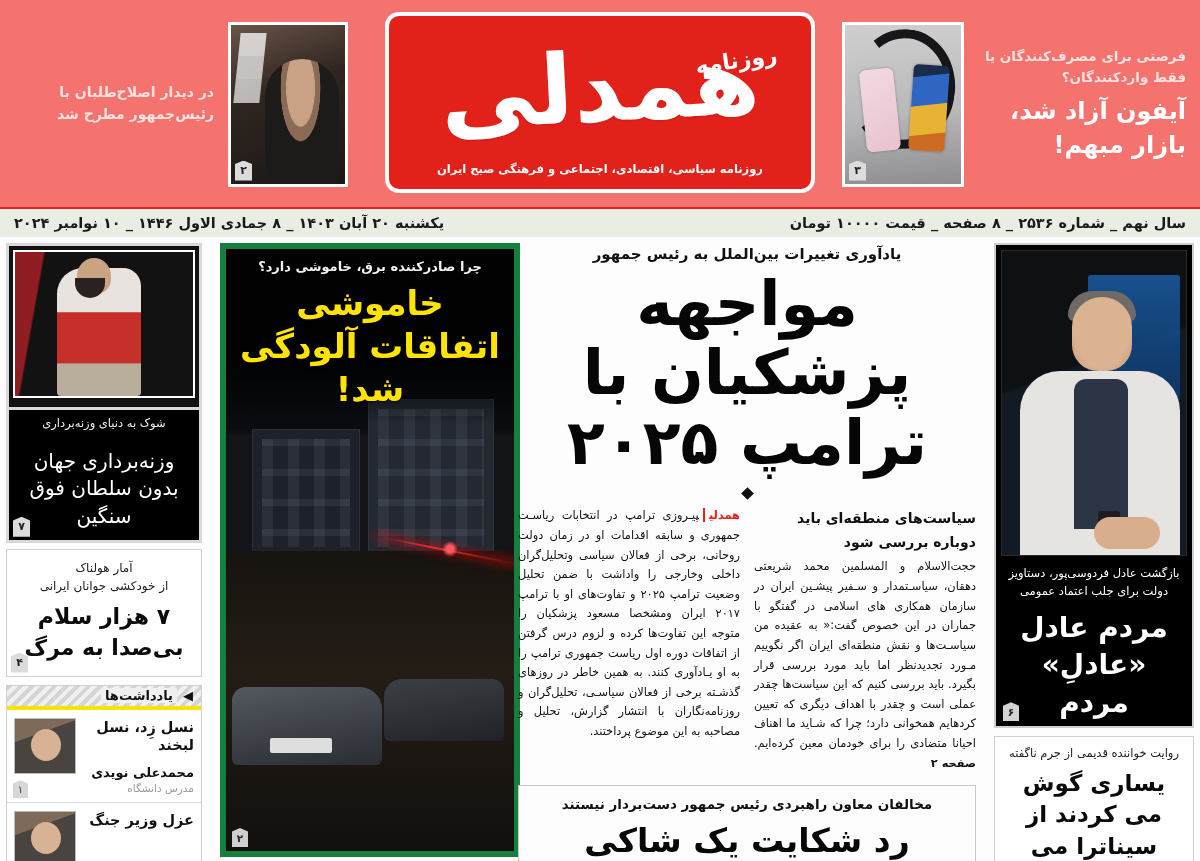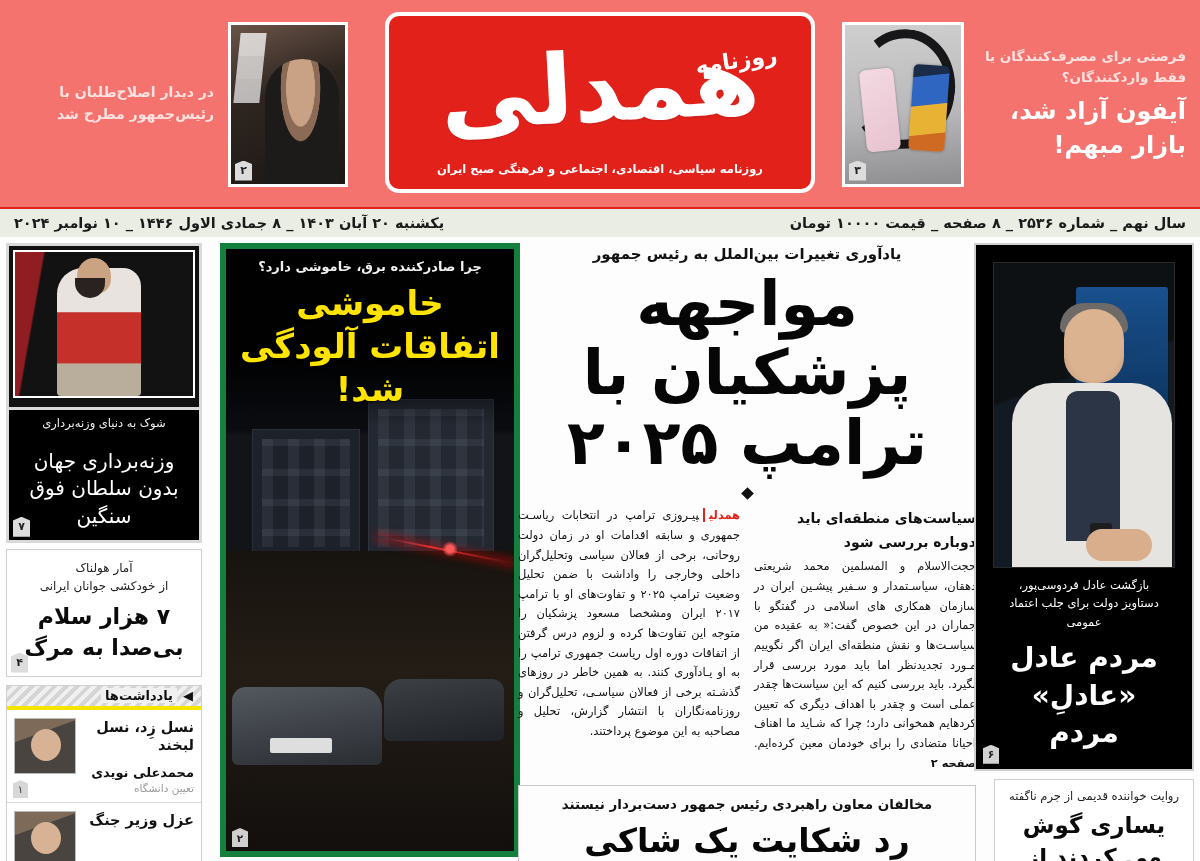--- a/index.html
+++ b/index.html
@@ -288,21 +288,21 @@
     margin: 12px 4px 0 4px; border: 1px solid #c9c9c9; background:#fdfdfd;
     padding: 10px 12px 12px 12px; position: relative;
   }
   .box-zarif .kick { text-align:center; font-size: 13.5px; font-weight: 800; color:#111; }
   .box-zarif .head {
     text-align:center; font-size: 33px; font-weight: 900; line-height: 1.3; margin-top: 8px; color:#070707;
   }
 
   
   .col-right { position: absolute; right: 6px; top: 4px; width: 200px; height: 614px; }
-  .card-adel { width: 220px; background: #000; border: 2px solid #cfcfcf; padding: 17px; position: relative; }
+  .card-adel { width: 200px; background: #000; border: 2px solid #cfcfcf; padding: 5px; position: relative; }
   .card-adel .photo {
     width: 100%; height: 306px; position: relative; overflow: hidden;
     background: linear-gradient(160deg,#0e1114 0 38%, #121a24 39% 100%);
     border: 1px solid #2a2a2a;
   }
   .card-adel .photo .banner-bg {
     position:absolute; right: 6px; top: 24px; width: 92px; height: 126px;
     background: linear-gradient(180deg,#1b5ea8,#0c3a6d); opacity:.82; border-radius: 3px;
   }
   .card-adel .photo .jacket {
@@ -419,21 +419,21 @@
         </div>
 
         <div class="note-item">
           <div class="ava">
             <span class="face"></span>
 
           </div>
           <div class="meta">
             <div class="ttl">نسل زِد، نسل لبخند</div>
             <div class="auth">محمدعلی نویدی</div>
-            <div class="role">تعیین دانشگاه</div>
+            <div class="role">مدرس دانشگاه</div>
           </div>
           <span class="pb">۱</span>
         </div>
 
         <div class="note-item">
           <div class="ava">
             <span class="face"></span>
 
           </div>
           <div class="meta">

